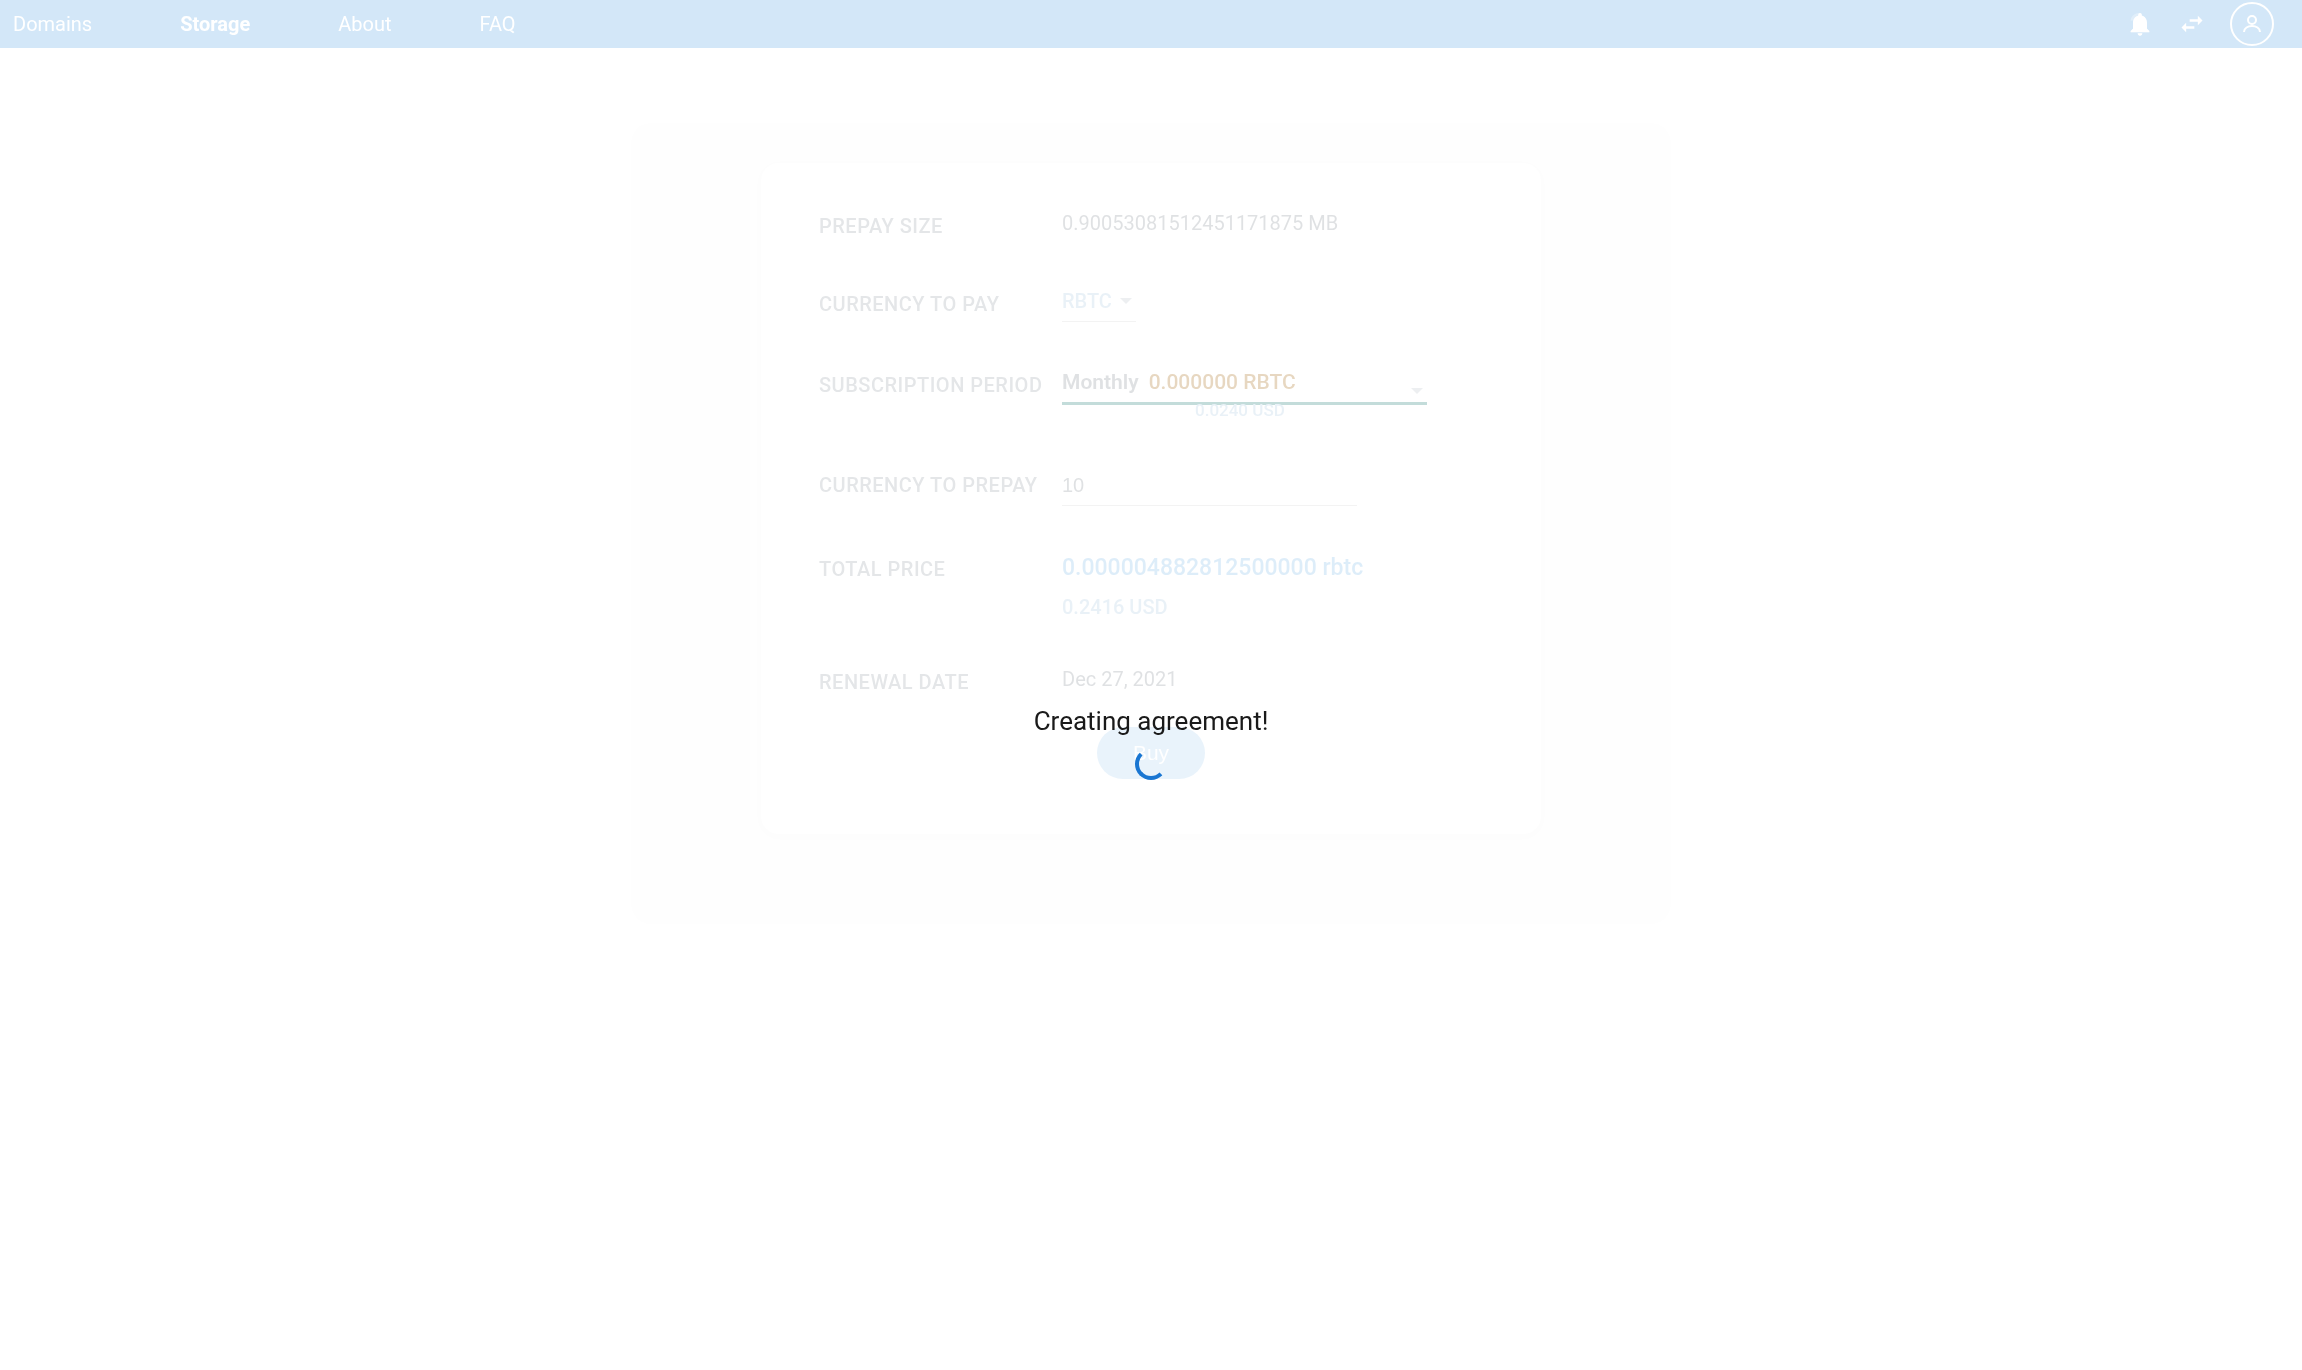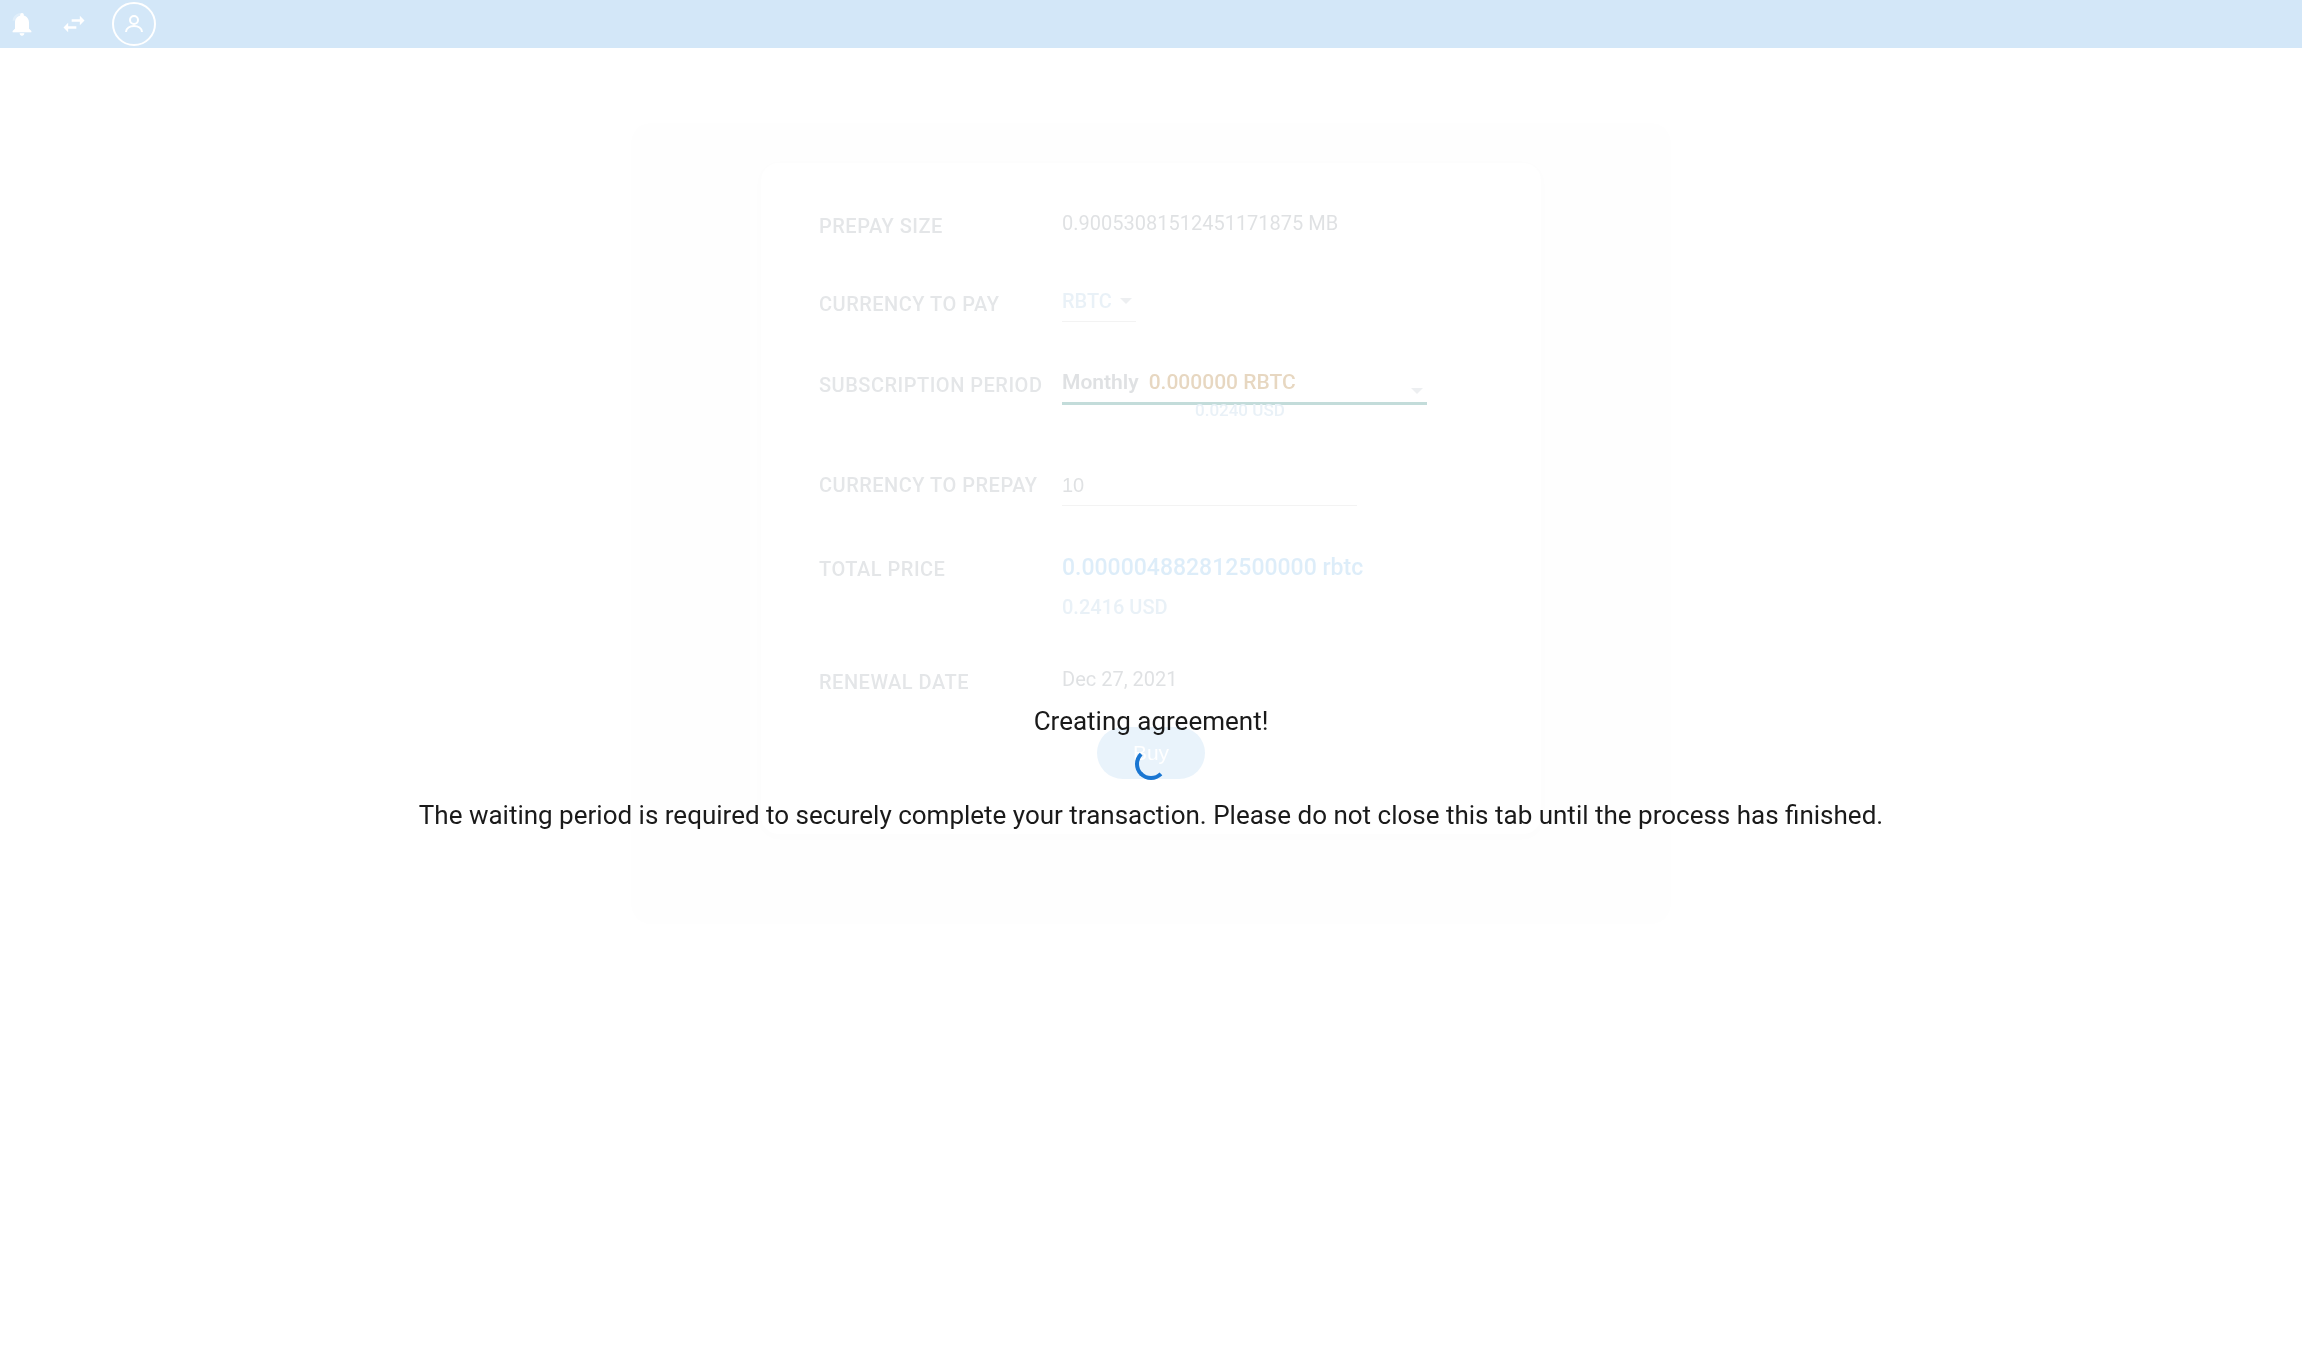--- a/index.html
+++ b/index.html
@@ -262,20 +262,26 @@
       right: 0;
       height: 48px;
       background: rgba(255,255,255,0.5);
       z-index: 5;
     }
   </style>
 </head>
 <body>
 
 <div class="header">
+  <nav class="nav">
+    <div class="nav-item first">Domains</div>
+    <div class="nav-item active">Storage</div>
+    <div class="nav-item">About</div>
+    <div class="nav-item">FAQ</div>
+  </nav>
   <div class="header-icons">
     <svg class="icon" viewBox="0 0 24 24" fill="currentColor">
       <path d="M12 22c1.1 0 2-.9 2-2h-4c0 1.1.9 2 2 2zm6-6v-5c0-3.07-1.63-5.64-4.5-6.32V4c0-.83-.67-1.5-1.5-1.5s-1.5.67-1.5 1.5v.68C7.64 5.36 6 7.92 6 11v5l-2 2v1h16v-1l-2-2zm-13-7h2c0-2.48 1.51-4.5 4-4.5V2.5c-3.86 0-7 3.14-7 7z" opacity="0.3"></path>
       <path d="M12 22c1.1 0 2-.9 2-2h-4c0 1.1.9 2 2 2zm6-6v-5c0-3.07-1.63-5.64-4.5-6.32V4c0-.83-.67-1.5-1.5-1.5s-1.5.67-1.5 1.5v.68C7.64 5.36 6 7.92 6 11v5l-2 2v1h16v-1l-2-2z"></path>
     </svg>
     <svg class="icon" viewBox="0 0 24 24" fill="currentColor">
       <path d="M6.99 11L3 15l3.99 4v-3H14v-2H6.99v-3zM21 9l-3.99-4v3H10v2h7.01v3L21 9z"></path>
     </svg>
     <div class="avatar-circle">
       <svg class="avatar-inner" viewBox="0 0 24 24" fill="none" stroke="currentColor" stroke-width="2">
@@ -342,16 +348,15 @@
       <div class="buy-btn-wrap">
         <button class="buy-btn">Buy</button>
       </div>
 
     </div>
   </div>
 
   <div class="overlay">
     <div class="overlay-title">Creating agreement!</div>
     <div class="spinner"></div>
-    <div class="overlay-text">The waiting period is required to securely complete your transaction. Please do not close this tab until the process has finished.</div>
   </div>
 
 </div>
 
 </body></html>

